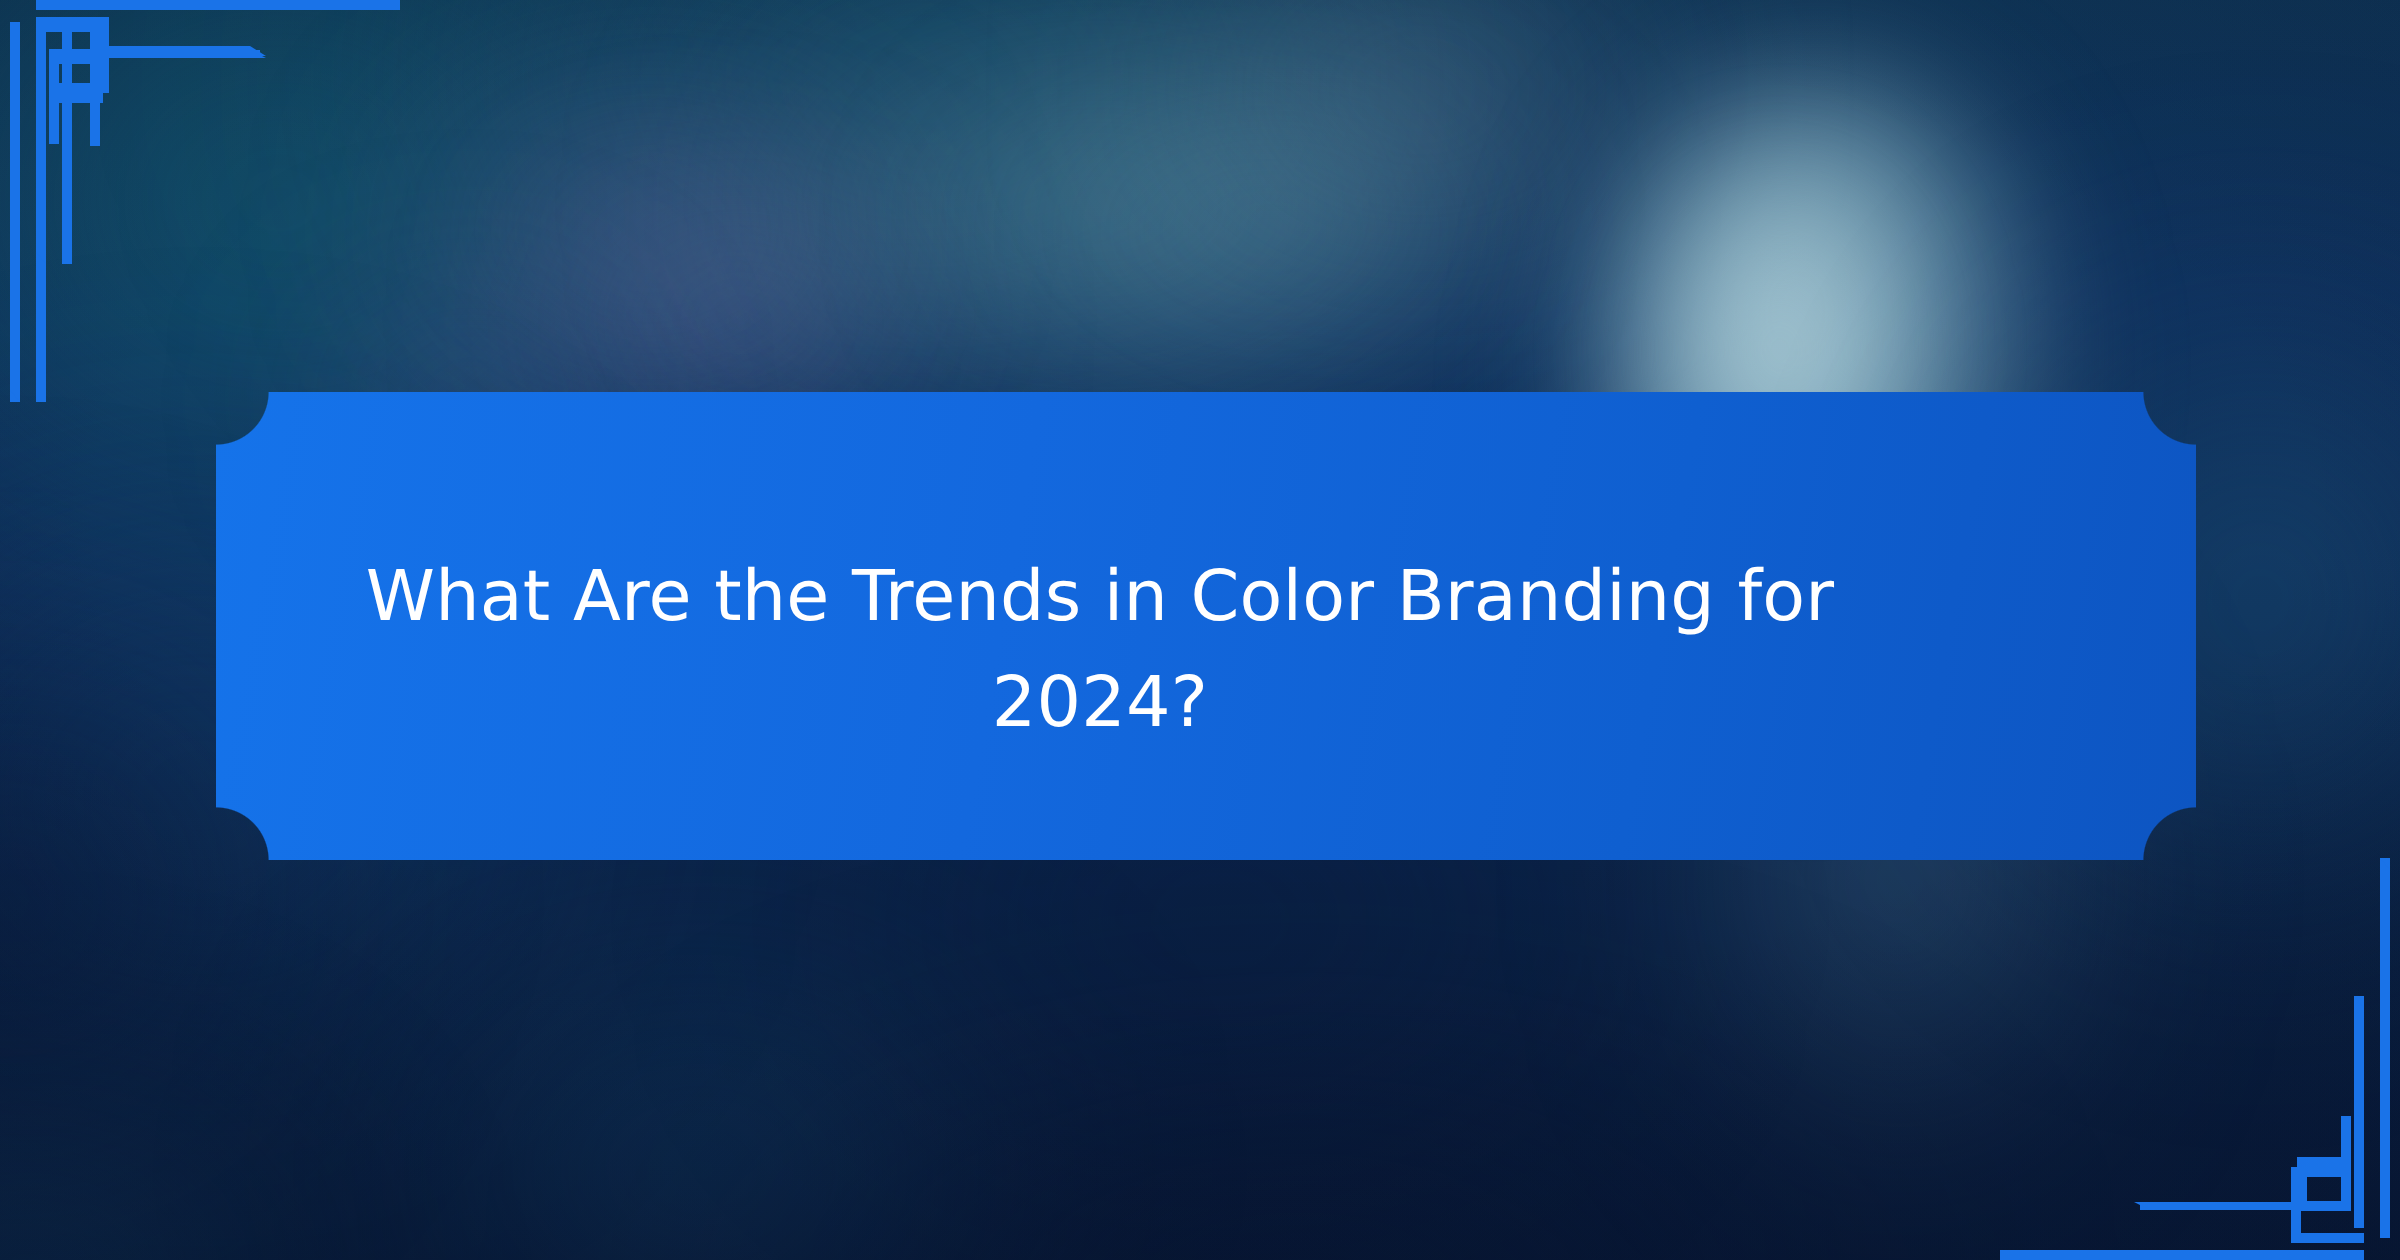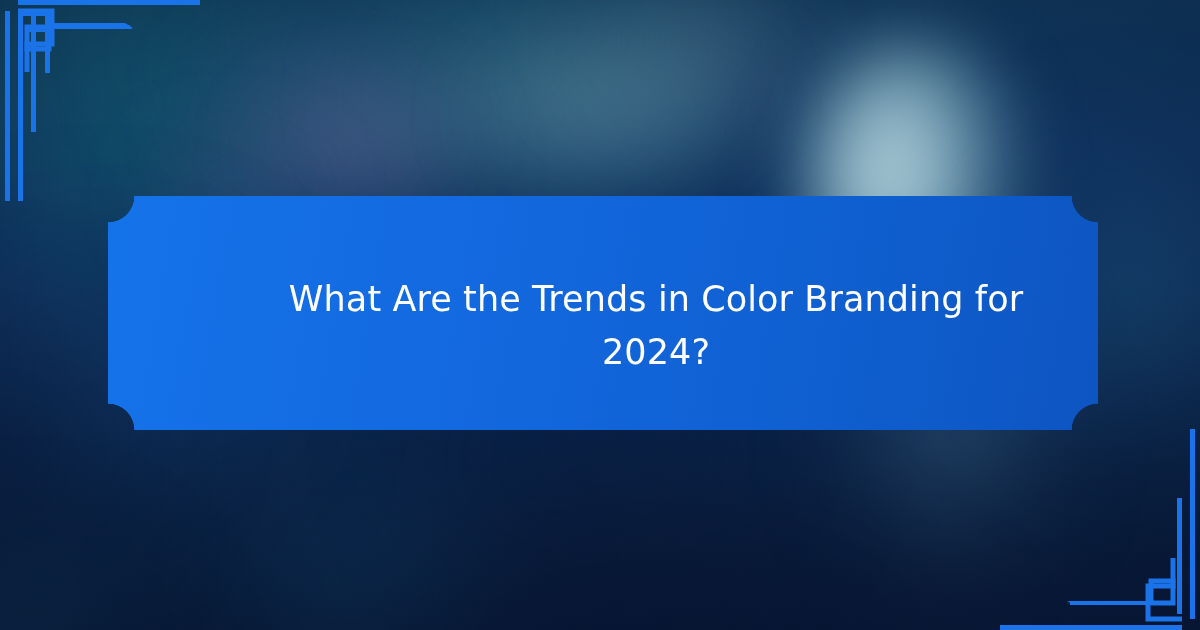--- a/index.html
+++ b/index.html
@@ -165,21 +165,21 @@
       radial-gradient(circle 26px at 0 100%,  transparent 0 26px, #000 26.6px),
       radial-gradient(circle 26px at 100% 100%, transparent 0 26px, #000 26.6px);
     mask-composite: intersect;
   }
 
   .card-inner {
     position: absolute;
     inset: 0;
     display: flex;
     align-items: center;
-    justify-content: flex-end;
+    justify-content: flex-start;
     padding: 16px 72px;
     box-sizing: border-box;
     margin-top: 25px;
   }
 
   .card-title {
     margin: 0;
     text-align: center;
     color: #ffffff;
     font-size: 35px;

